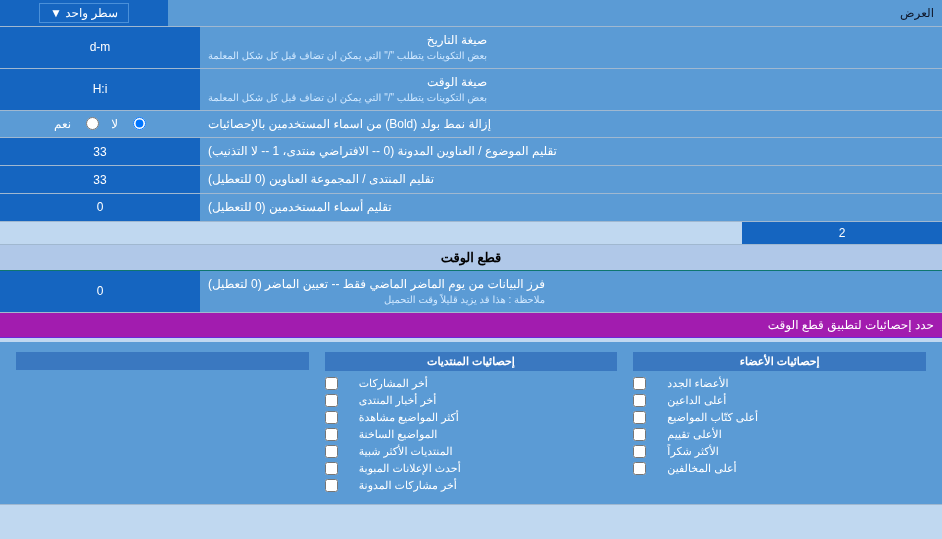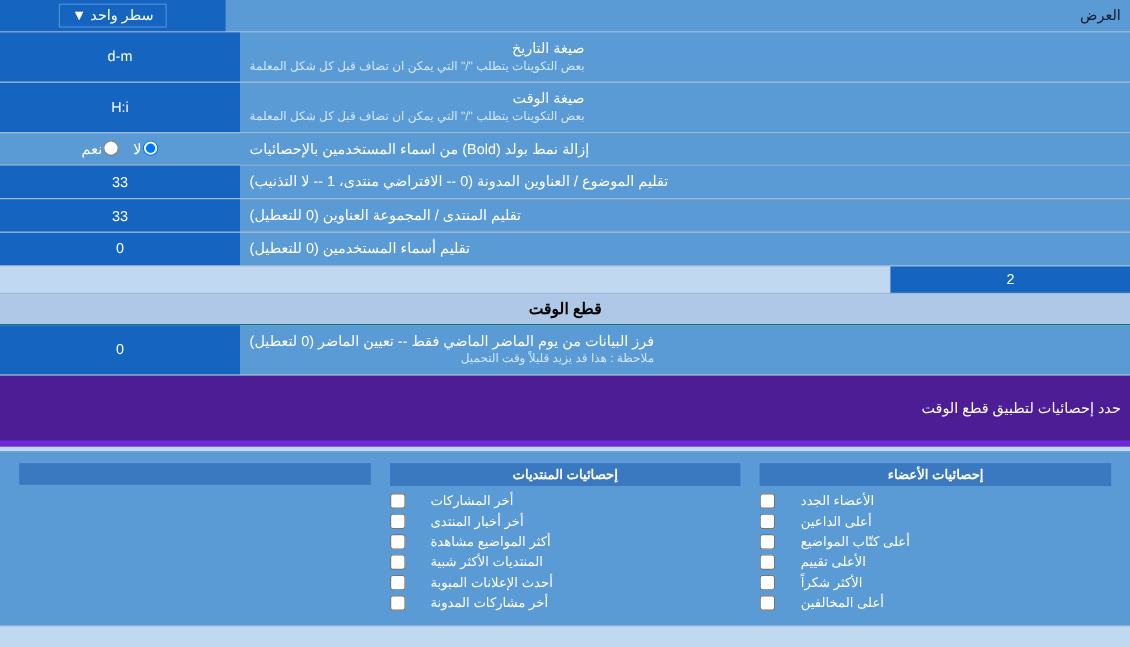--- a/index.html
+++ b/index.html
@@ -76,37 +76,37 @@
       display: flex;
       align-items: center;
       justify-content: center;
       gap: 12px;
       padding: 4px;
     }
     .radio-group label {
       color: #fff;
       display: flex;
       align-items: center;
-      gap: 1px;
+      gap: 15px;
       font-size: 12px;
       cursor: pointer;
     }
     
     .checkboxes-section {
       background: #5b9bd5;
       padding: 6px 8px;
       border-bottom: 1px solid #a0b8d0;
     }
     .checkboxes-header {
-      background: #4c1d95;
+      background: #a21caf;
       color: #fff;
       text-align: right;
-      padding: 20px 8px;
-      font-size: 12px;
-      border-bottom: 5px solid #6d28d9;
+      padding: 5px 8px;
+      font-size: 12px;
+      border-bottom: 1px solid #6d28d9;
       margin-bottom: 4px;
     }
     .checkboxes-grid {
       display: grid;
       grid-template-columns: 1fr 1fr 1fr;
       gap: 0;
     }
     .checkboxes-col {
       display: flex;
       flex-direction: column;
@@ -140,21 +140,21 @@
       border-bottom: 1px solid #a0b8d0;
     }
     .top-row .top-label {
       flex: 1;
       color: #0f172a;
       text-align: right;
       padding: 4px 8px;
       font-size: 12px;
     }
     .top-row .top-input {
-      width: 188px;
+      width: 168px;
       background: #1565c0;
       display: flex;
       align-items: center;
       justify-content: center;
       padding: 3px 8px;
     }
     .top-row .dropdown-btn {
       background: #1565c0;
       border: 1px solid #4a90d9;
       color: #fff;
@@ -298,20 +298,24 @@
         </div>
         <div class="checkbox-item">
           <span>أخر أخبار المنتدى</span>
           <input type="checkbox" style="">
         </div>
         <div class="checkbox-item">
           <span>أكثر المواضيع مشاهدة</span>
           <input type="checkbox" style="">
         </div>
         <div class="checkbox-item">
+          <span>المواضيع الساخنة</span>
+          <input type="checkbox" style="">
+        </div>
+        <div class="checkbox-item">
           <span>المنتديات الأكثر شبية</span>
           <input type="checkbox" style="">
         </div>
         <div class="checkbox-item">
           <span>أحدث الإعلانات المبوبة</span>
           <input type="checkbox" style="">
         </div>
         <div class="checkbox-item">
           <span>أخر مشاركات المدونة</span>
           <input type="checkbox" style="">

